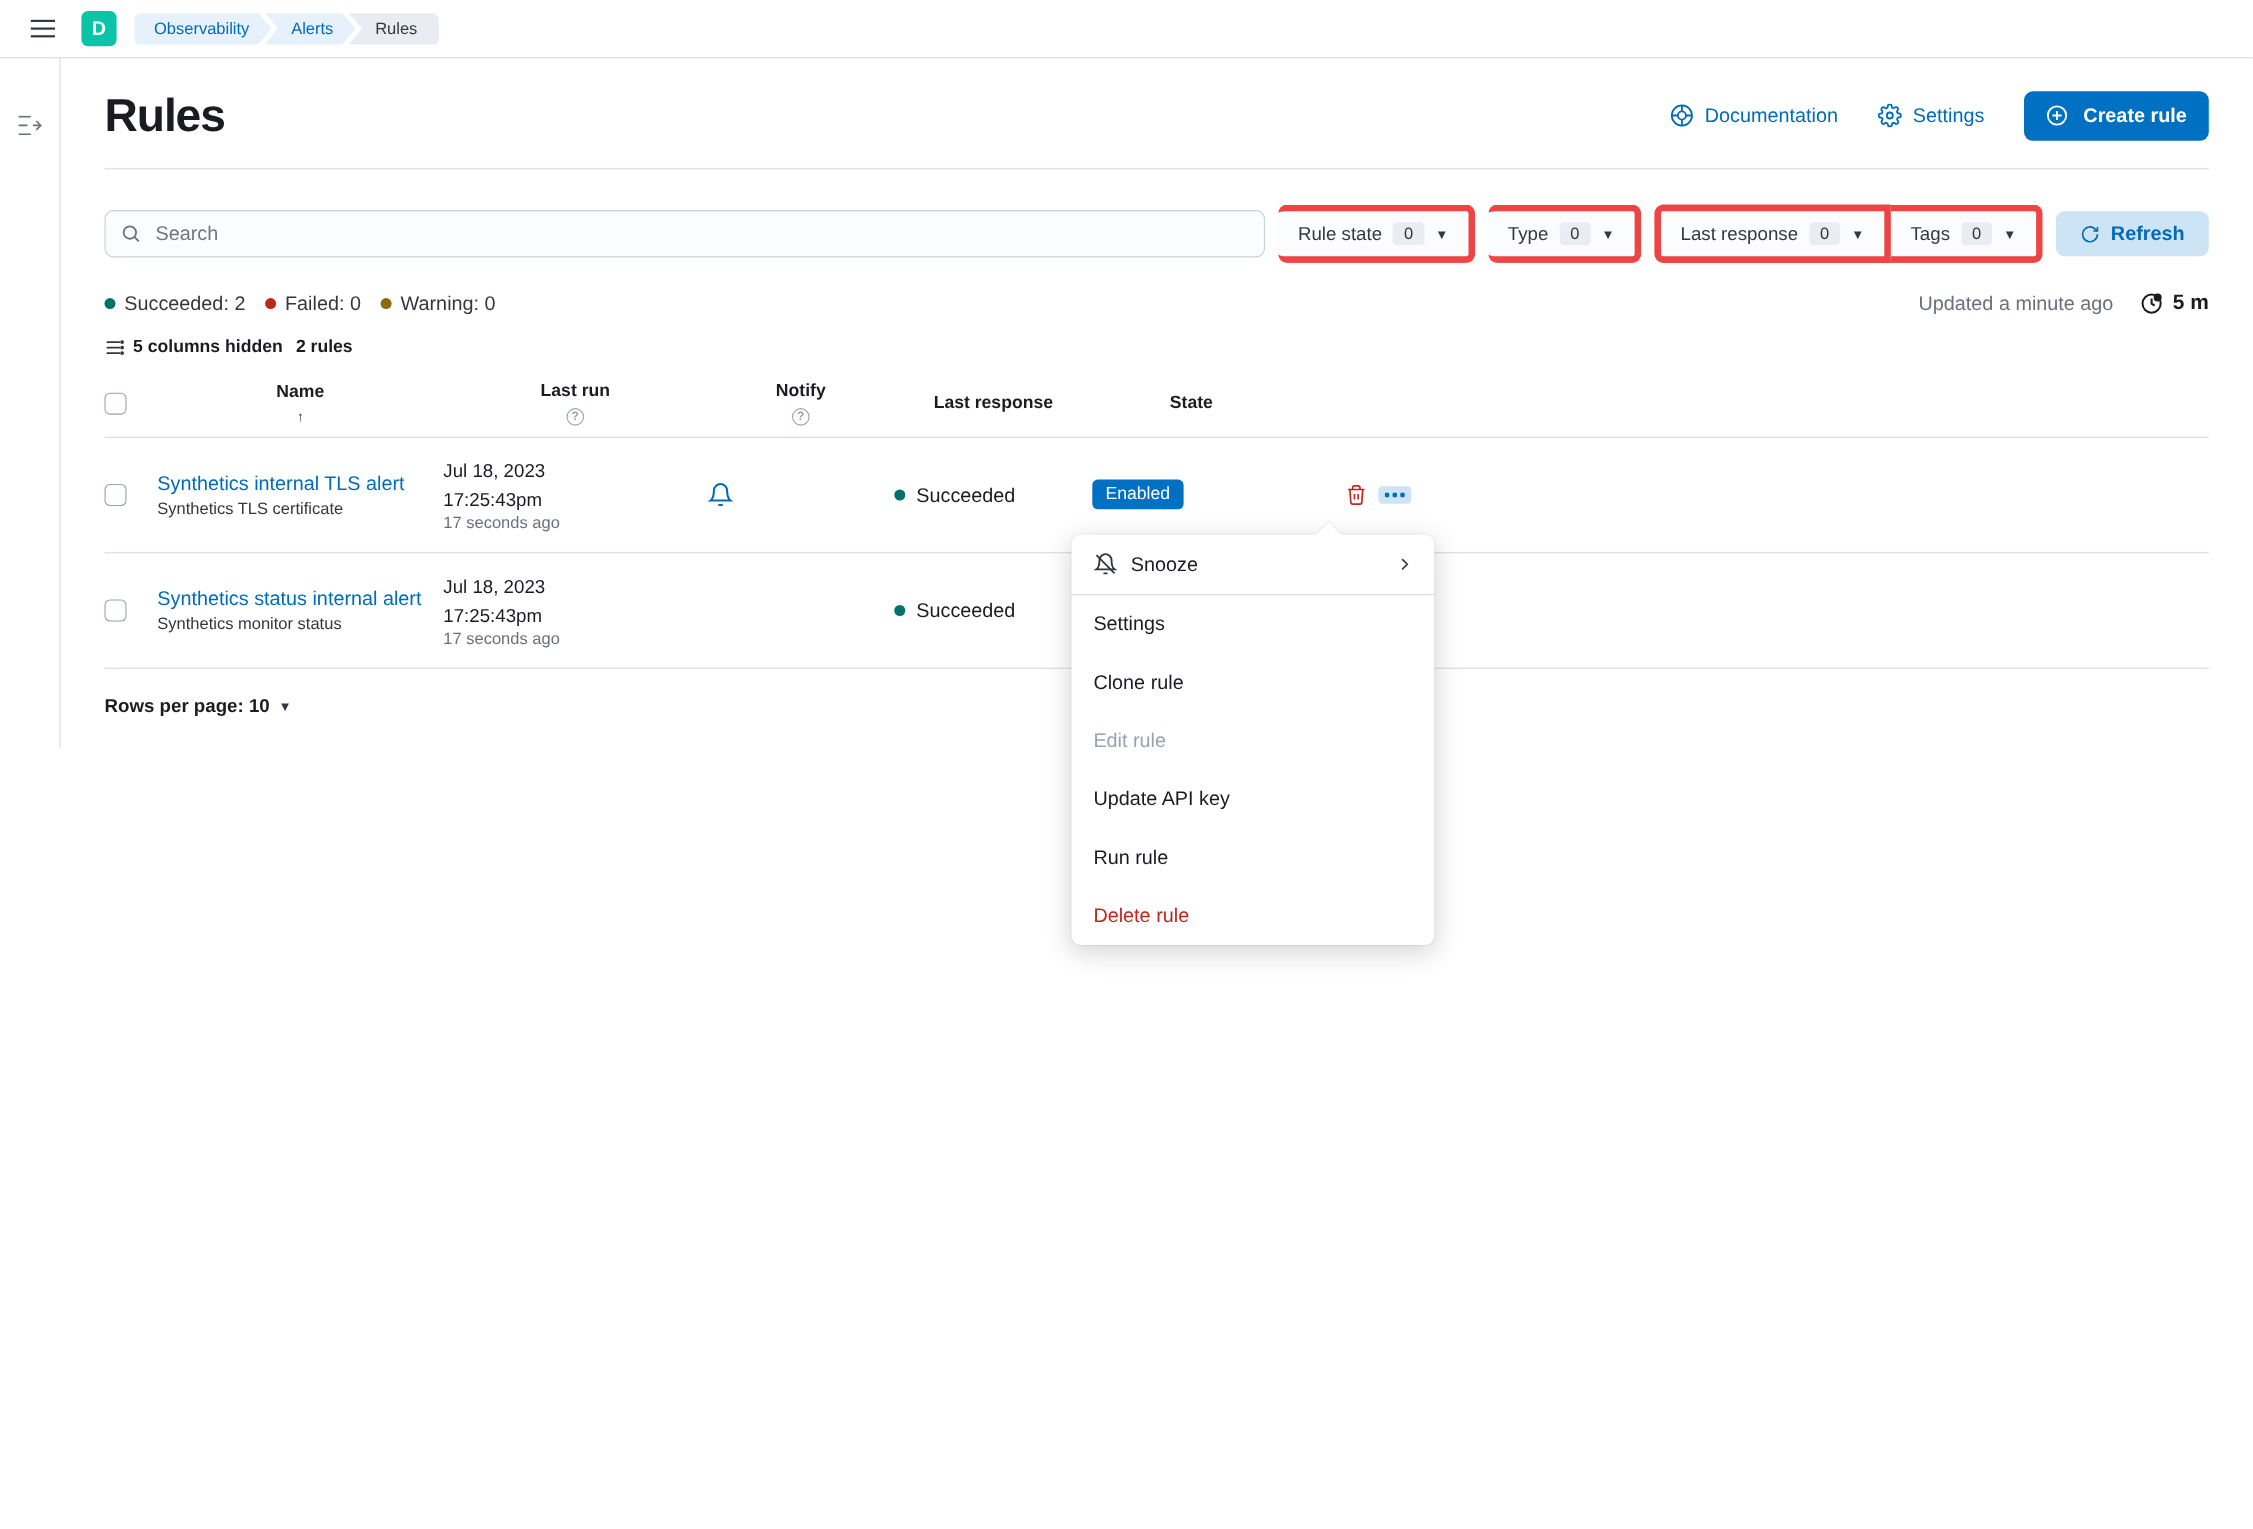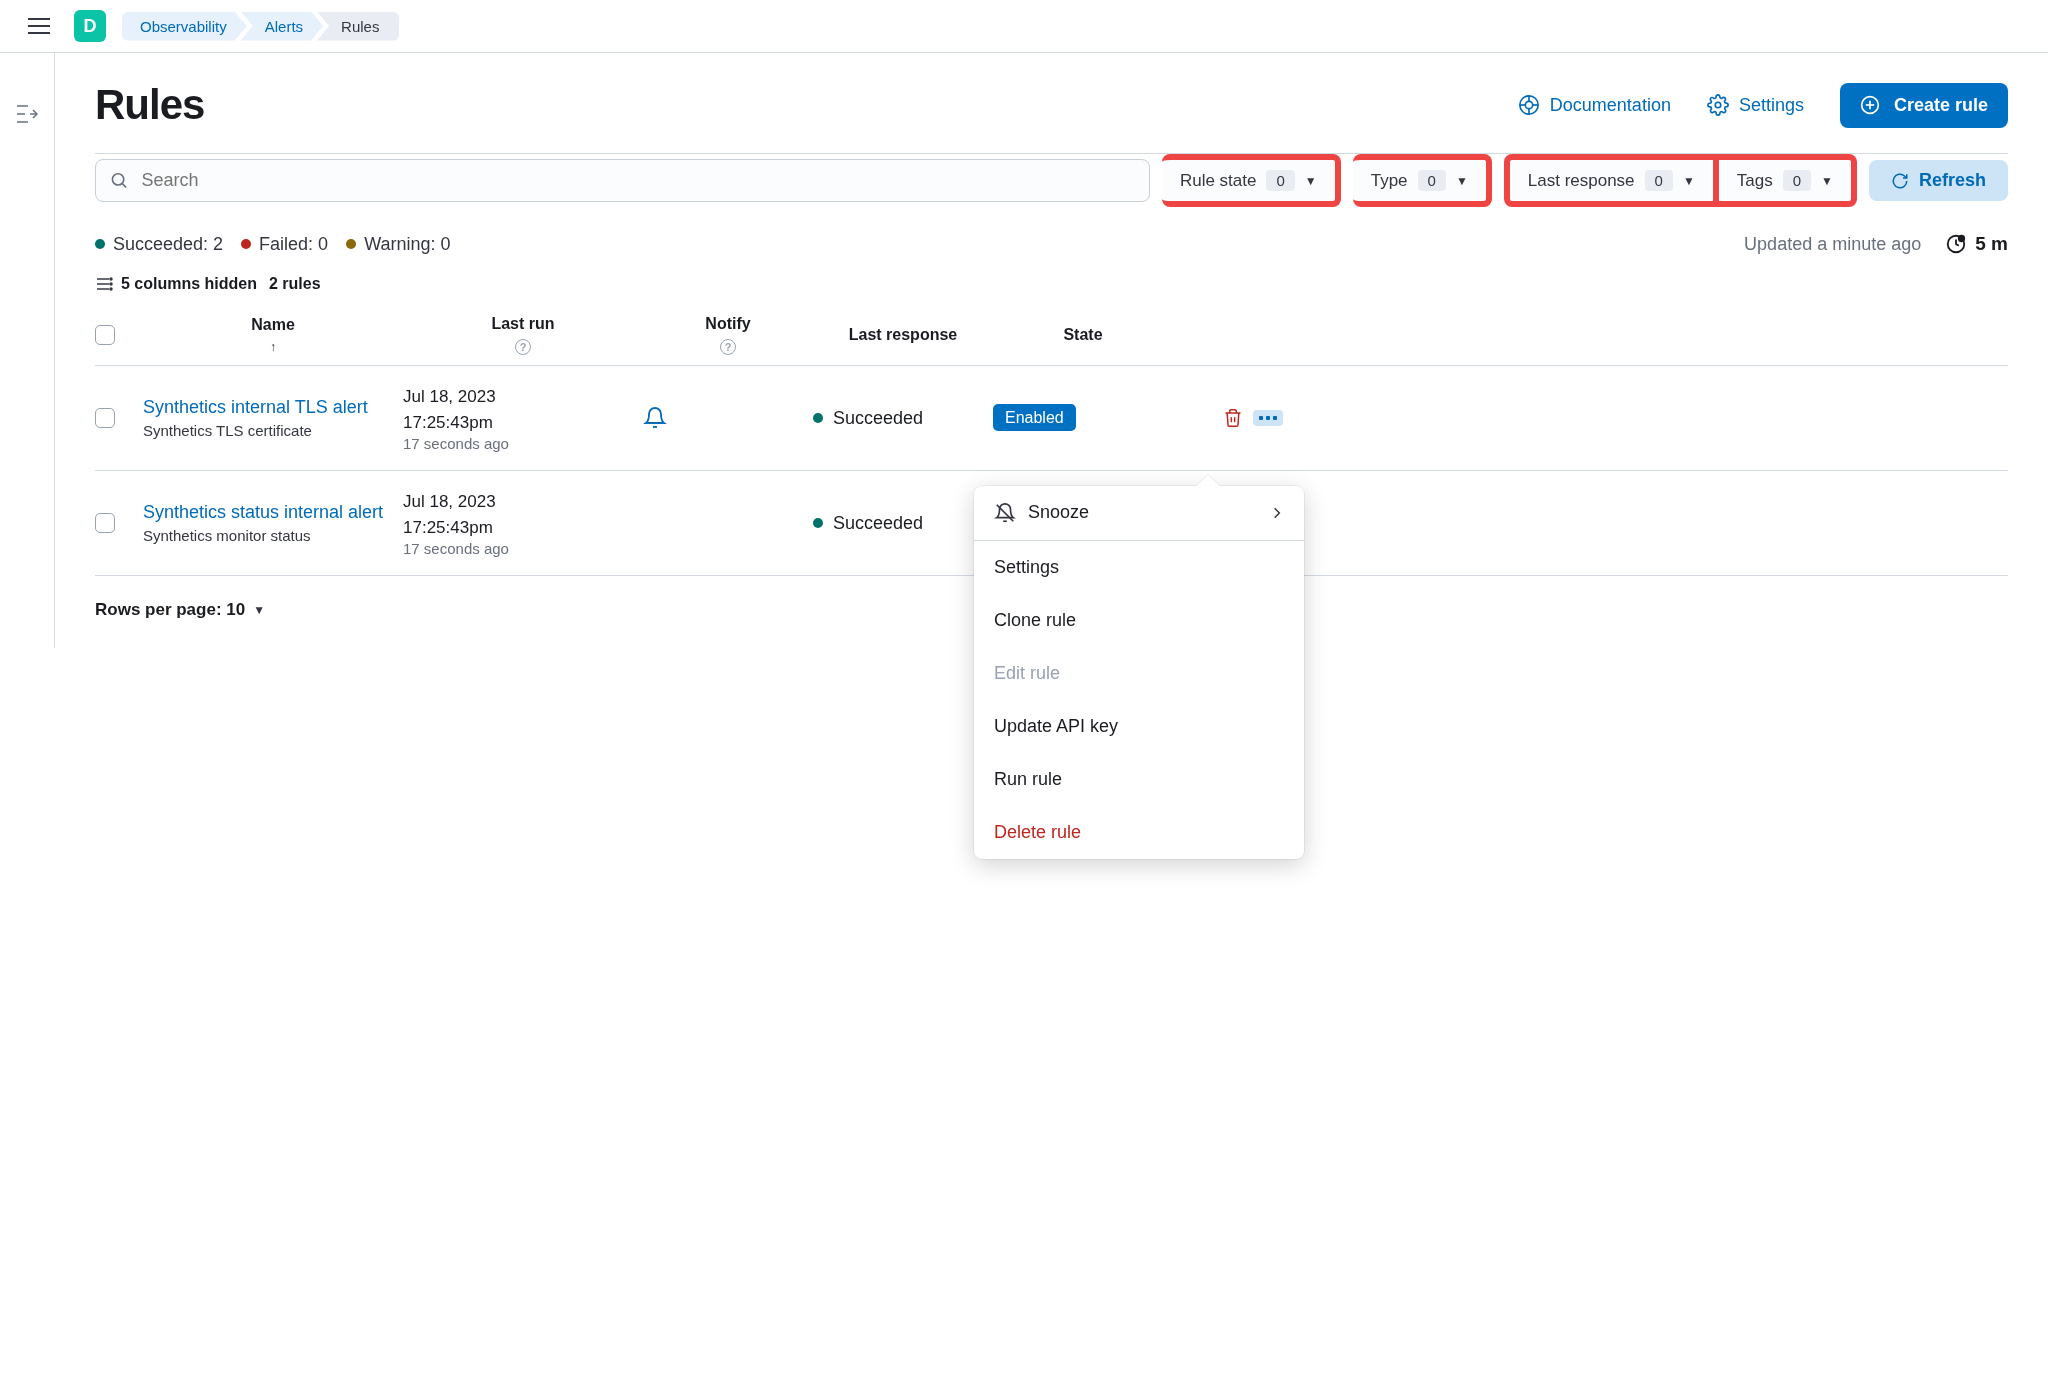--- a/index.html
+++ b/index.html
@@ -22,21 +22,21 @@
     .content { flex: 1; padding: 28px 40px; border-left: 1px solid #d3dae6; max-width: 100%; }
 
     
     .page-head { display: flex; align-items: center; justify-content: space-between; padding-bottom: 24px; border-bottom: 1px solid #d3dae6; }
     .page-head h1 { font-size: 42px; font-weight: 700; letter-spacing: -1px; }
     .page-actions { display: flex; align-items: center; gap: 36px; }
     .link-btn { display: flex; align-items: center; gap: 10px; color: #006bb8; font-size: 18px; font-weight: 500; cursor: pointer; }
     .primary-btn { display: flex; align-items: center; gap: 14px; background: #0071c2; color: #fff; font-size: 18px; font-weight: 600; padding: 12px 20px; border-radius: 8px; cursor: pointer; border: none; }
 
     
-    .toolbar { display: flex; gap: 12px; align-items: center; }
+    .toolbar { display: flex; gap: 12px; margin-top: 32px; align-items: center; }
     .search-box { flex: 1; display: flex; align-items: center; gap: 12px; padding: 10px 14px; border: 1px solid #c9cfd8; border-radius: 8px; background: #fbfcfd; }
     .search-box input { border: none; background: transparent; font-size: 18px; color: #69707d; width: 100%; outline: none; }
     .filter-group { display: flex; }
     .filter-btn { display: flex; align-items: center; gap: 10px; padding: 10px 18px; border: 6px solid #ef4444; background: #fbfcfd; font-size: 17px; color: #343741; cursor: pointer; }
     .filter-btn:first-child { border-radius: 8px 0 0 8px; }
     .filter-btn:last-child { border-radius: 0 8px 8px 0; }
     .filter-btn:not(:first-child) { border-left: none; }
     .filter-btn.solo { border-radius: 8px; }
     .count-pill { background: #e9edf3; padding: 2px 10px; border-radius: 4px; font-size: 15px; color: #343741; }
     .chev-down { font-size: 12px; color: #343741; }
@@ -82,21 +82,21 @@
     .more-btn { display: flex; gap: 3px; padding: 6px; border-radius: 4px; cursor: pointer; }
     .more-btn.active { background: #cce4f5; }
     .more-btn span { width: 4px; height: 4px; background: #006bb8; border-radius: 1px; }
 
     .pager { margin-top: 24px; font-size: 17px; display: flex; align-items: center; gap: 8px; cursor: pointer; font-weight: 600; }
 
     
     .popover { position: absolute; width: 330px; background: #fff; border-radius: 8px; box-shadow: 0 6px 24px rgba(0,0,0,0.18), 0 0 0 1px rgba(0,0,0,0.05); overflow: visible; left: 974px; top: 486px; }
     .popover::before { content: ''; position: absolute; top: -8px; right: 88px; width: 16px; height: 16px; background: #fff; transform: rotate(45deg); box-shadow: -1px -1px 0 rgba(0,0,0,0.05); }
     .popover-head { display: flex; justify-content: space-between; align-items: center; padding: 16px 20px; border-bottom: 1px solid #d3dae6; cursor: pointer; }
-    .popover-head-left { display: flex; gap: 12px; font-size: 18px; }
+    .popover-head-left { display: flex; align-items: center; gap: 12px; font-size: 18px; }
     .popover-item { padding: 16px 20px; font-size: 18px; cursor: pointer; }
     .popover-item.disabled { color: #98a2b3; cursor: not-allowed; }
     .popover-item.danger { color: #bd271e; }
 
     svg { display: block; }
   </style>
 </head>
 <body>
 
 <div class="top-bar">

